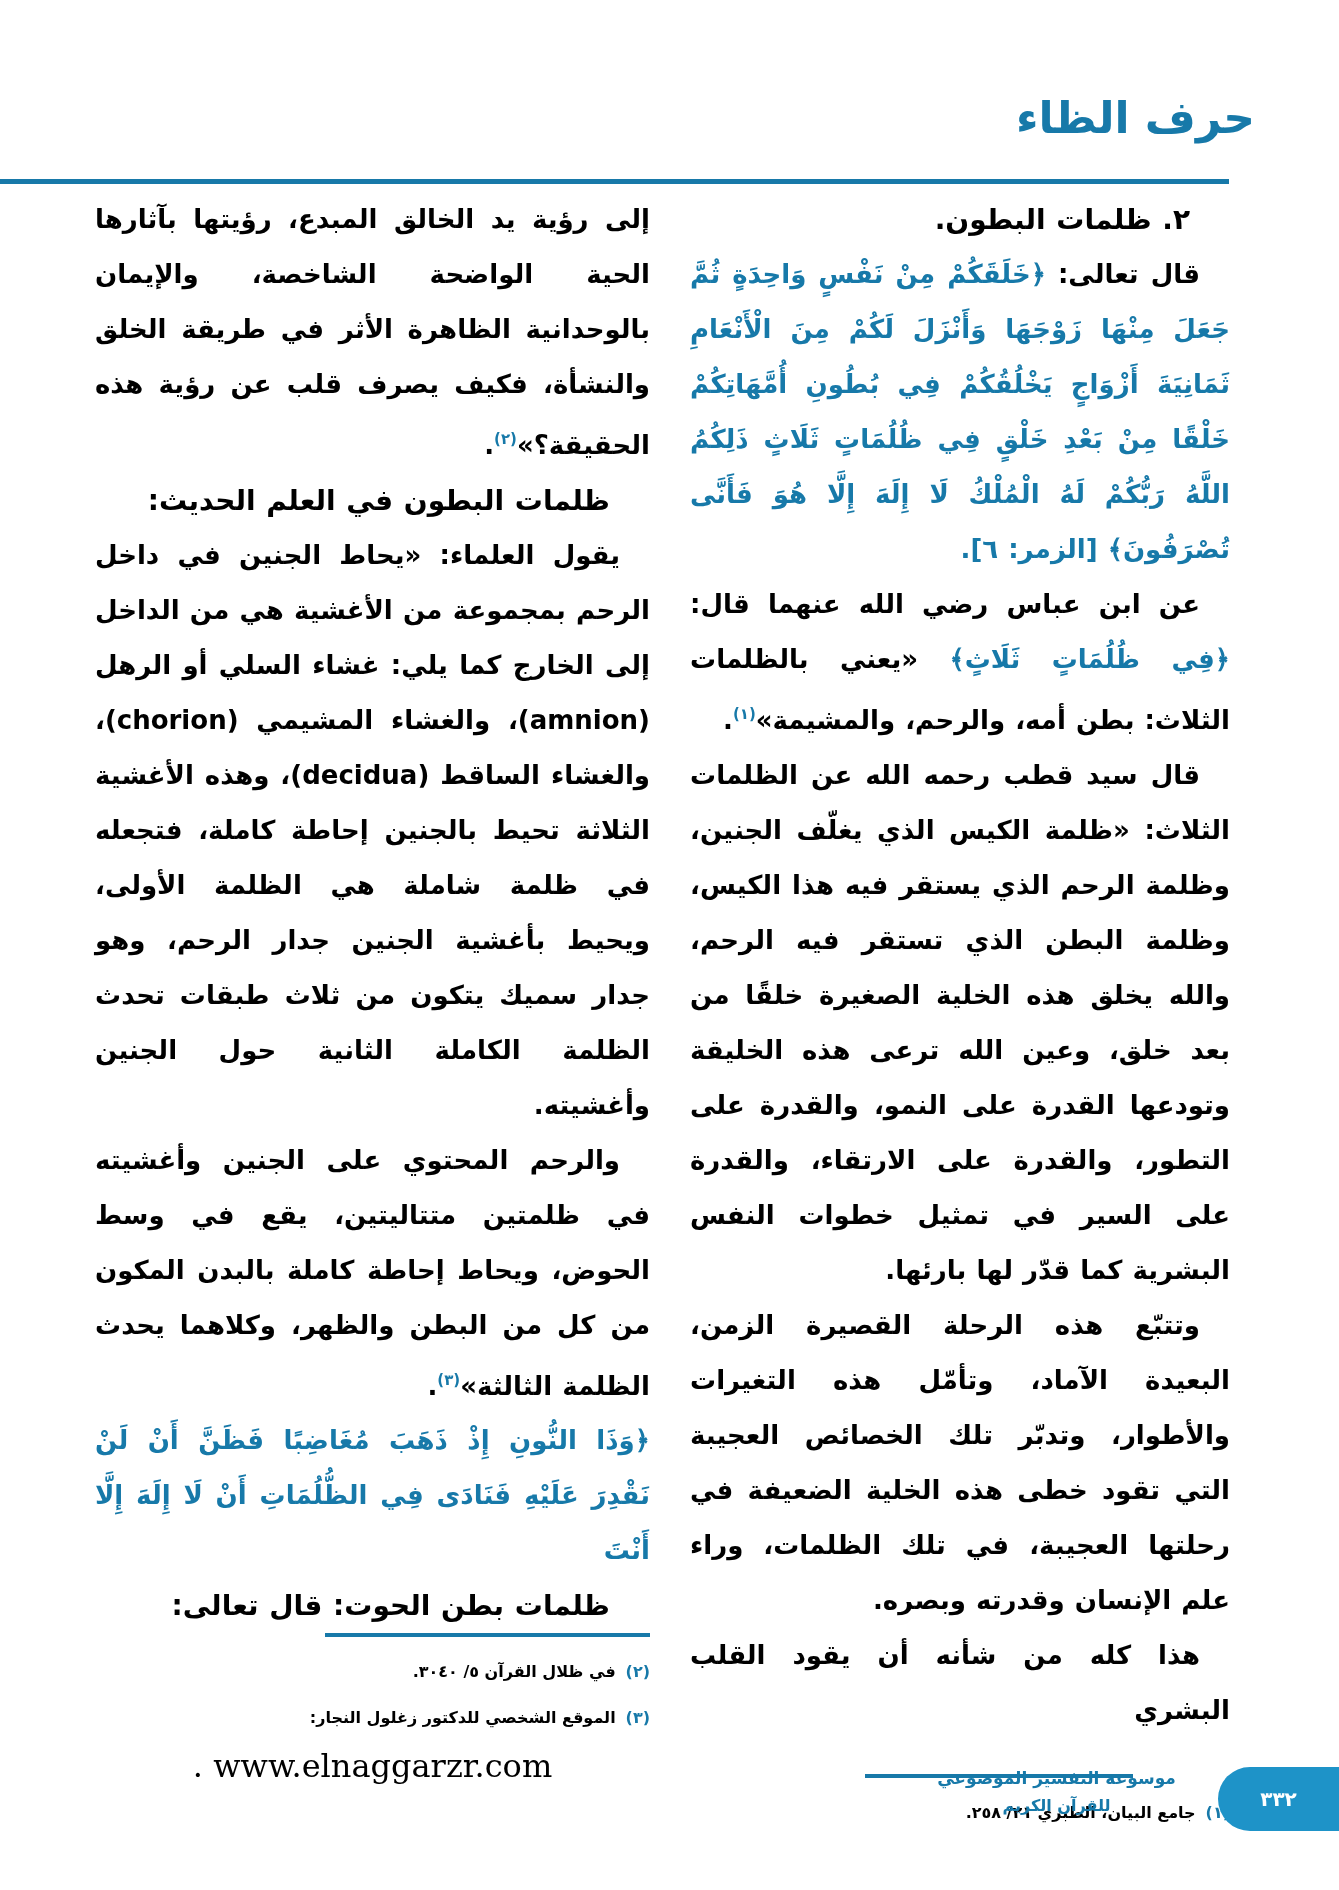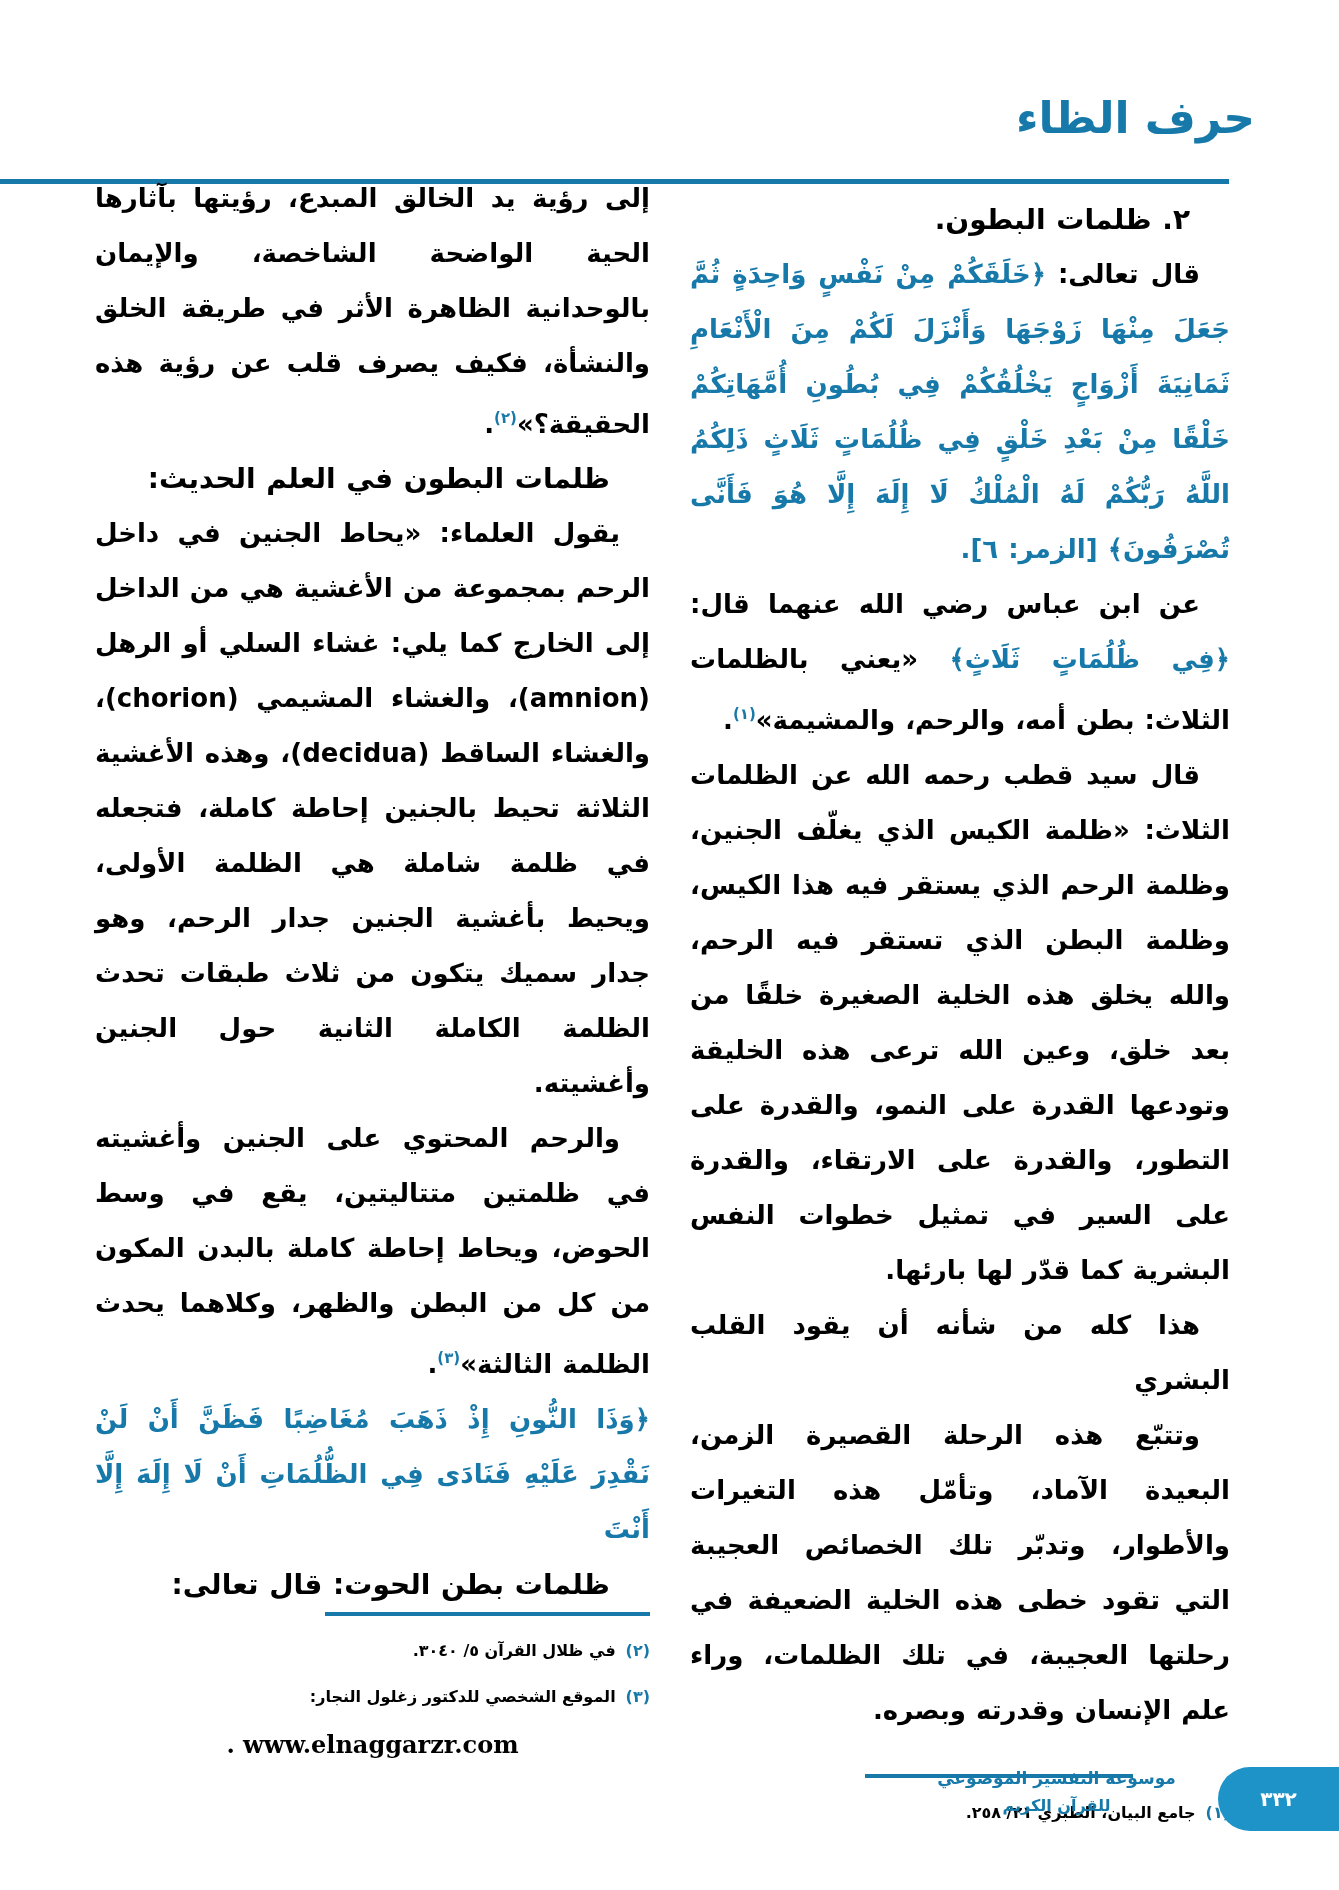--- a/index.html
+++ b/index.html
@@ -28,21 +28,21 @@
     width:1229px;height:5px;
     background:var(--teal);
   }
   .content{
     position:absolute;top:192px;left:95px;
     width:1135px;height:1578px;
     display:flex;gap:40px;direction:rtl;
   }
   .col{display:flex;flex-direction:column;}
   .col-right{width:540px;gap:36px;}
-  .col-left{width:555px;justify-content:flex-end;}
+  .col-left{width:555px;}
   .block{
     margin:0;
     font-size:26px;line-height:55px;
     font-weight:700;
     text-align:justify;
     word-spacing:1px;
   }
   .para{text-indent:30px;}
   .heading{text-indent:40px;font-size:28px;}
   .no-indent{text-indent:0;}
@@ -57,24 +57,24 @@
   .col-footer{margin-top:auto;}
   .fn-rule{height:4px;background:var(--teal);margin-bottom:12px;}
   .fn-rule-right{width:268px;margin-right:97px;}
   .fn-rule-left{width:325px;margin-right:0;}
   .fn-entry{
     font-size:16px;line-height:46px;font-weight:700;
     text-align:right;
   }
   .fn-marker{color:var(--teal);margin-left:10px;}
   .fn-url{
-    font-size:24px;line-height:50px;
+    font-size:32px;line-height:50px;
     text-align:center;
     font-family:"DejaVu Serif",serif;
-    font-weight:700;
+    font-weight:400;
   }
   .logo{
     position:absolute;top:1760px;right:150px;width:265px;
     text-align:center;color:var(--teal);
   }
   .logo-line1{font-size:17px;font-weight:700;line-height:36px;}
   .logo-line2{font-size:16px;font-weight:700;line-height:20px;}
   .page-badge{
     position:absolute;top:1767px;right:0;
     width:121px;height:64px;
@@ -95,22 +95,22 @@
   <div class="header-rule"></div>
 
   <div class="content">
 
     <div class="col col-right">
       <div id="col-right-blocks">
           <p class="block heading"><span class="seg-n">٢. ظلمات البطون.</span></p>
           <p class="block para"><span class="seg-n">قال تعالى: </span><span class="seg-q">﴿خَلَقَكُمْ مِنْ نَفْسٍ وَاحِدَةٍ ثُمَّ جَعَلَ مِنْهَا زَوْجَهَا وَأَنْزَلَ لَكُمْ مِنَ الْأَنْعَامِ ثَمَانِيَةَ أَزْوَاجٍ يَخْلُقُكُمْ فِي بُطُونِ أُمَّهَاتِكُمْ خَلْقًا مِنْ بَعْدِ خَلْقٍ فِي ظُلُمَاتٍ ثَلَاثٍ ذَلِكُمُ اللَّهُ رَبُّكُمْ لَهُ الْمُلْكُ لَا إِلَهَ إِلَّا هُوَ فَأَنَّى تُصْرَفُونَ﴾</span><span class="seg-q"> [الزمر: ٦].</span></p>
           <p class="block para"><span class="seg-n">عن ابن عباس رضي الله عنهما قال: </span><span class="seg-q">﴿فِي ظُلُمَاتٍ ثَلَاثٍ﴾</span><span class="seg-n"> «يعني بالظلمات الثلاث: بطن أمه، والرحم، والمشيمة»</span><span class="seg-fn">(١)</span><span class="seg-n">.</span></p>
           <p class="block para"><span class="seg-n">قال سيد قطب رحمه الله عن الظلمات الثلاث: «ظلمة الكيس الذي يغلّف الجنين، وظلمة الرحم الذي يستقر فيه هذا الكيس، وظلمة البطن الذي تستقر فيه الرحم، والله يخلق هذه الخلية الصغيرة خلقًا من بعد خلق، وعين الله ترعى هذه الخليقة وتودعها القدرة على النمو، والقدرة على التطور، والقدرة على الارتقاء، والقدرة على السير في تمثيل خطوات النفس البشرية كما قدّر لها بارئها.</span></p>
+          <p class="block para"><span class="seg-n">وتتبّع هذه الرحلة القصيرة الزمن، البعيدة الآماد، وتأمّل هذه التغيرات والأطوار، وتدبّر تلك الخصائص العجيبة التي تقود خطى هذه الخلية الضعيفة في رحلتها العجيبة، في تلك الظلمات، وراء علم الإنسان وقدرته وبصره.</span></p>
           <p class="block para"><span class="seg-n">هذا كله من شأنه أن يقود القلب البشري</span></p>
-          <p class="block para"><span class="seg-n">وتتبّع هذه الرحلة القصيرة الزمن، البعيدة الآماد، وتأمّل هذه التغيرات والأطوار، وتدبّر تلك الخصائص العجيبة التي تقود خطى هذه الخلية الضعيفة في رحلتها العجيبة، في تلك الظلمات، وراء علم الإنسان وقدرته وبصره.</span></p>
         </div>
       <div class="col-footer">
         <div class="fn-rule fn-rule-right"></div>
         <div class="fn-entry">
           <span class="fn-marker">(١)</span><span class="fn-text">جامع البيان، الطبري ٢١/ ٢٥٨.</span>
         </div>
       </div>
     </div>
 
     <div class="col col-left">

